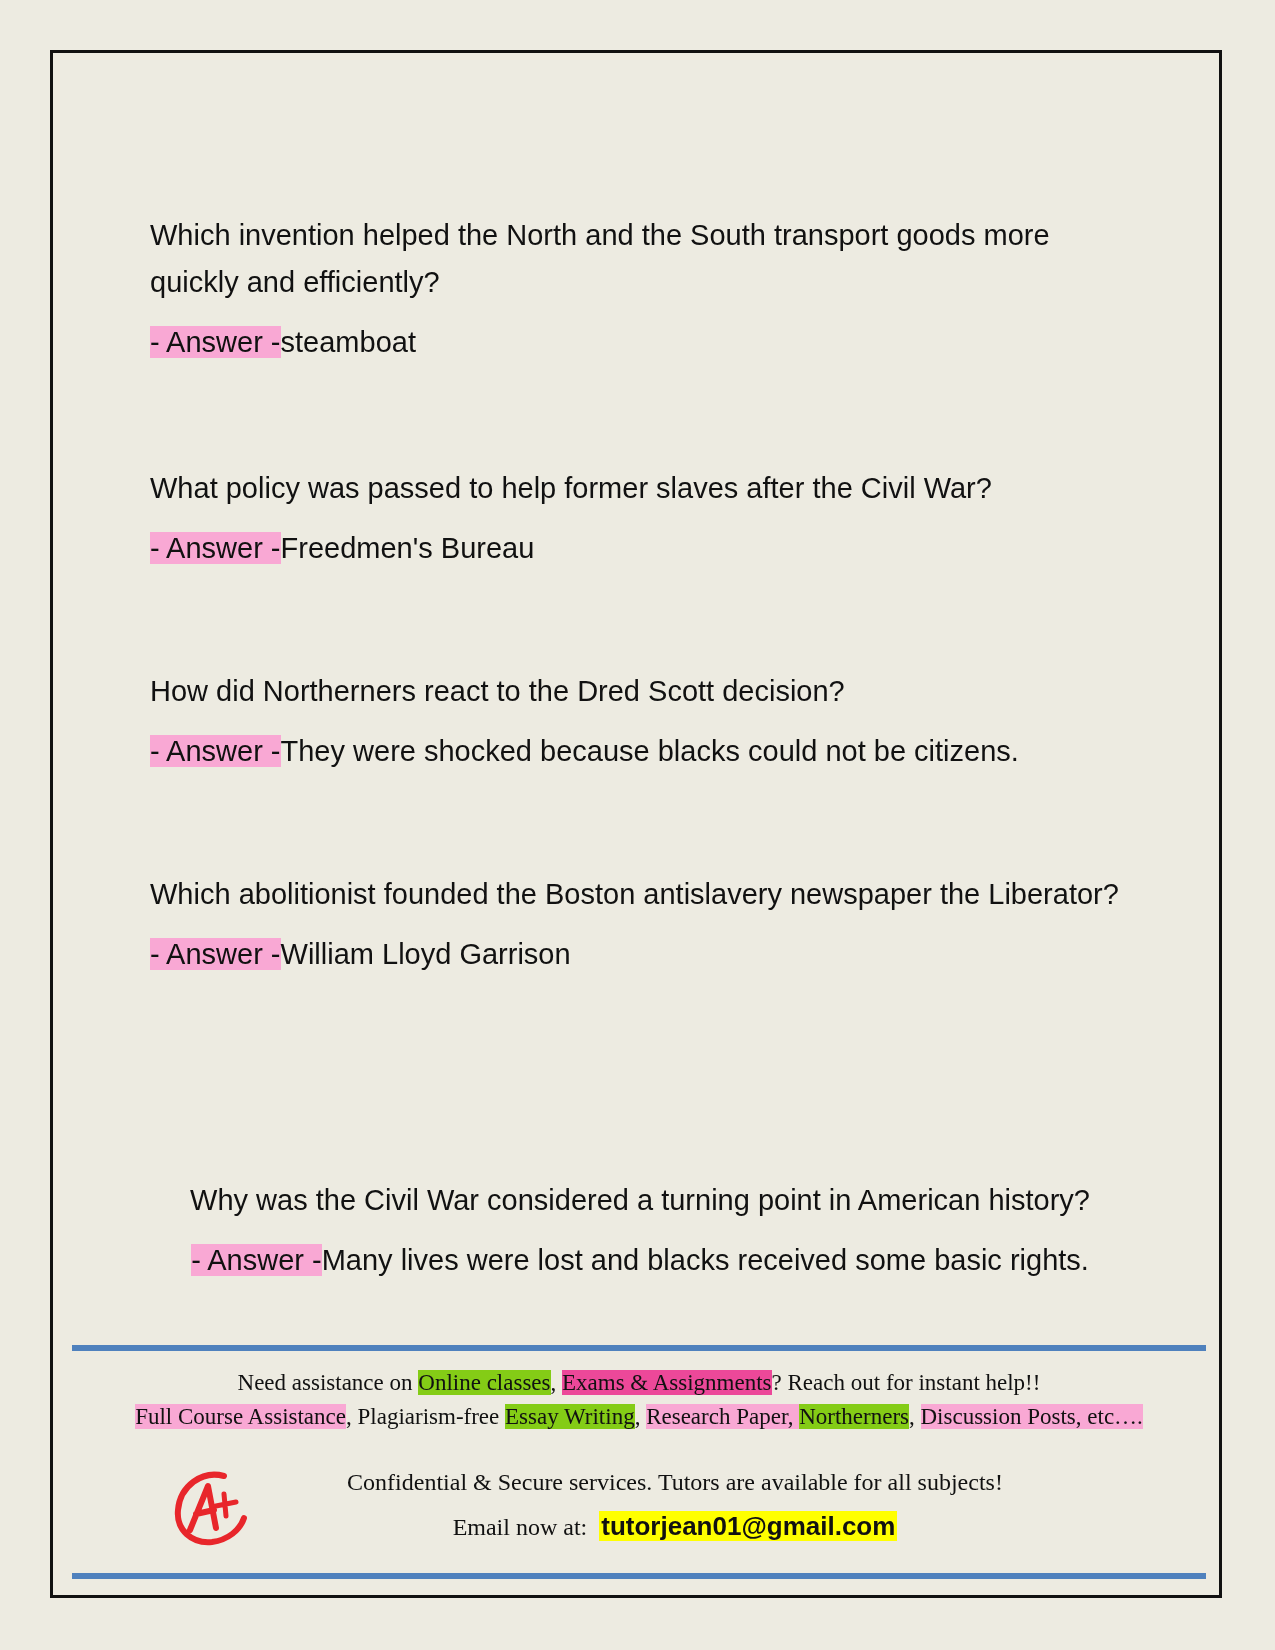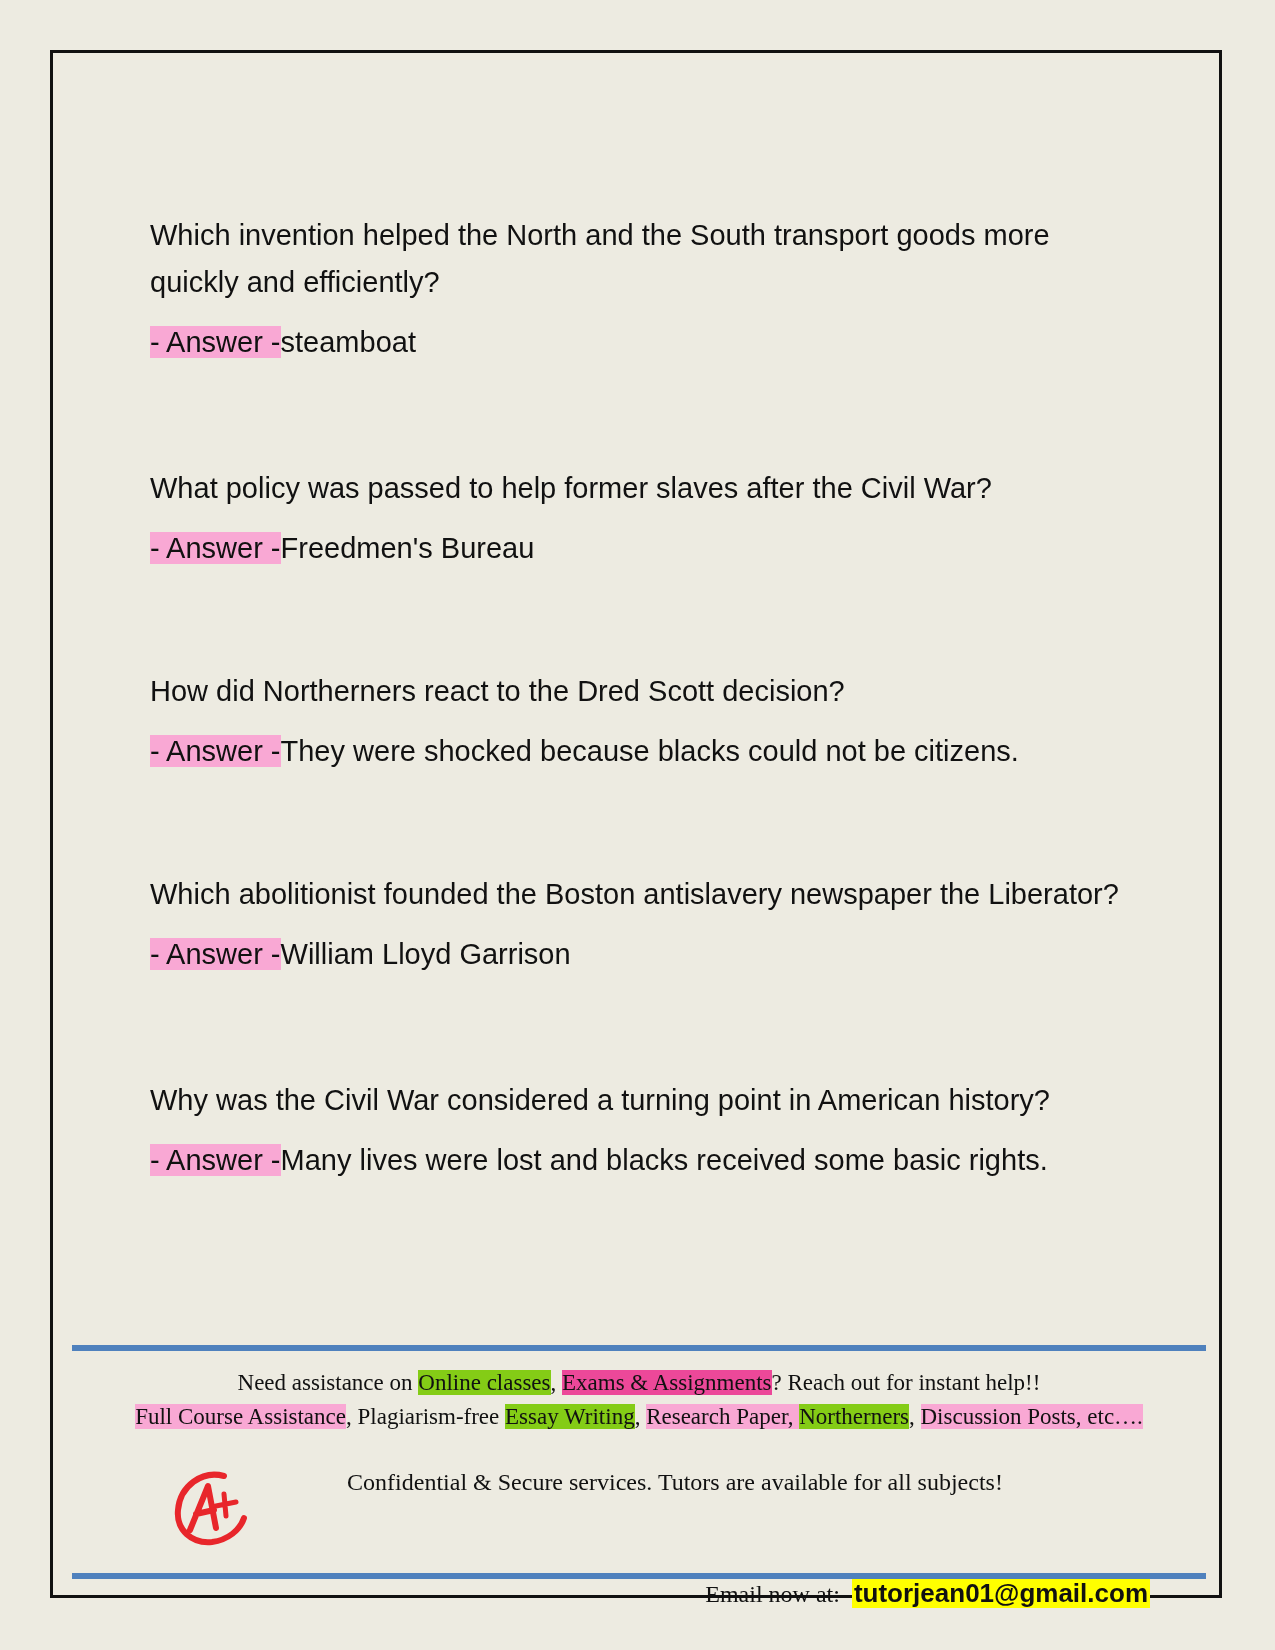--- a/index.html
+++ b/index.html
@@ -11,21 +11,21 @@
   .a{font-size:29px;line-height:40px;margin-top:16px;}
   .hl-y{background:#f9a8d4;}
   .hl-c{background:#84cc16;}
   .hl-g{background:#ec4899;}
   .rule{position:absolute;left:72px;width:1134px;height:6px;background:#4f81bd;}
   .promo{position:absolute;left:72px;width:1134px;text-align:center;
          font-family:"Liberation Serif", serif;color:#111;}
   .p1{top:1366px;font-size:23px;line-height:34px;}
   .p2{top:1400px;font-size:23px;line-height:34px;}
   .p3{top:1465px;font-size:24px;line-height:34px;left:200px;width:950px;}
-  .p4{top:1580px;font-size:24px;line-height:27px;left:200px;width:950px;text-align:right;}
+  .p4{top:1500px;font-size:24px;line-height:52px;left:200px;width:950px;}
   .email{font-family:"Liberation Sans", sans-serif;font-weight:bold;font-size:26px;background:#ffff00;padding:0 2px;}
   .logo{position:absolute;left:172px;top:1468px;width:78px;height:80px;}
 </style>
 </head>
 <body>
 
 <div class="frame"></div>
 
 <div class="qa" style="top:212px;">
   <p class="q">Which invention helped the North and the South transport goods more quickly and efficiently?</p>
@@ -40,21 +40,21 @@
 <div class="qa" style="top:668px;">
   <p class="q">How did Northerners react to the Dred Scott decision?</p>
   <div class="a"><span class="hl-y">- Answer -</span><span>They were shocked because blacks could not be citizens.</span></div>
 </div>
 
 <div class="qa" style="top:871px;">
   <p class="q">Which abolitionist founded the Boston antislavery newspaper the Liberator?</p>
   <div class="a"><span class="hl-y">- Answer -</span><span>William Lloyd Garrison</span></div>
 </div>
 
-<div class="qa" style="top:1077px;">
+<div class="qa" style="top:1177px;text-align:center;">
   <p class="q">Why was the Civil War considered a turning point in American history?</p>
   <div class="a"><span class="hl-y">- Answer -</span><span>Many lives were lost and blacks received some basic rights.</span></div>
 </div>
 
 <div class="rule" style="top:1345px;"></div>
 
 <div class="promo p1"><span>Need assistance on </span><span class="hl-c">Online classes</span><span>, </span><span class="hl-g">Exams &amp; Assignments</span><span>? Reach out for instant help!!</span></div>
 
 <div class="promo p2"><span class="hl-y">Full Course Assistance</span><span>, Plagiarism-free </span><span class="hl-c">Essay Writing</span><span>, </span><span class="hl-y">Research Paper, </span><span class="hl-c">Northerners</span><span>, </span><span class="hl-y">Discussion Posts, etc….</span></div>
 

